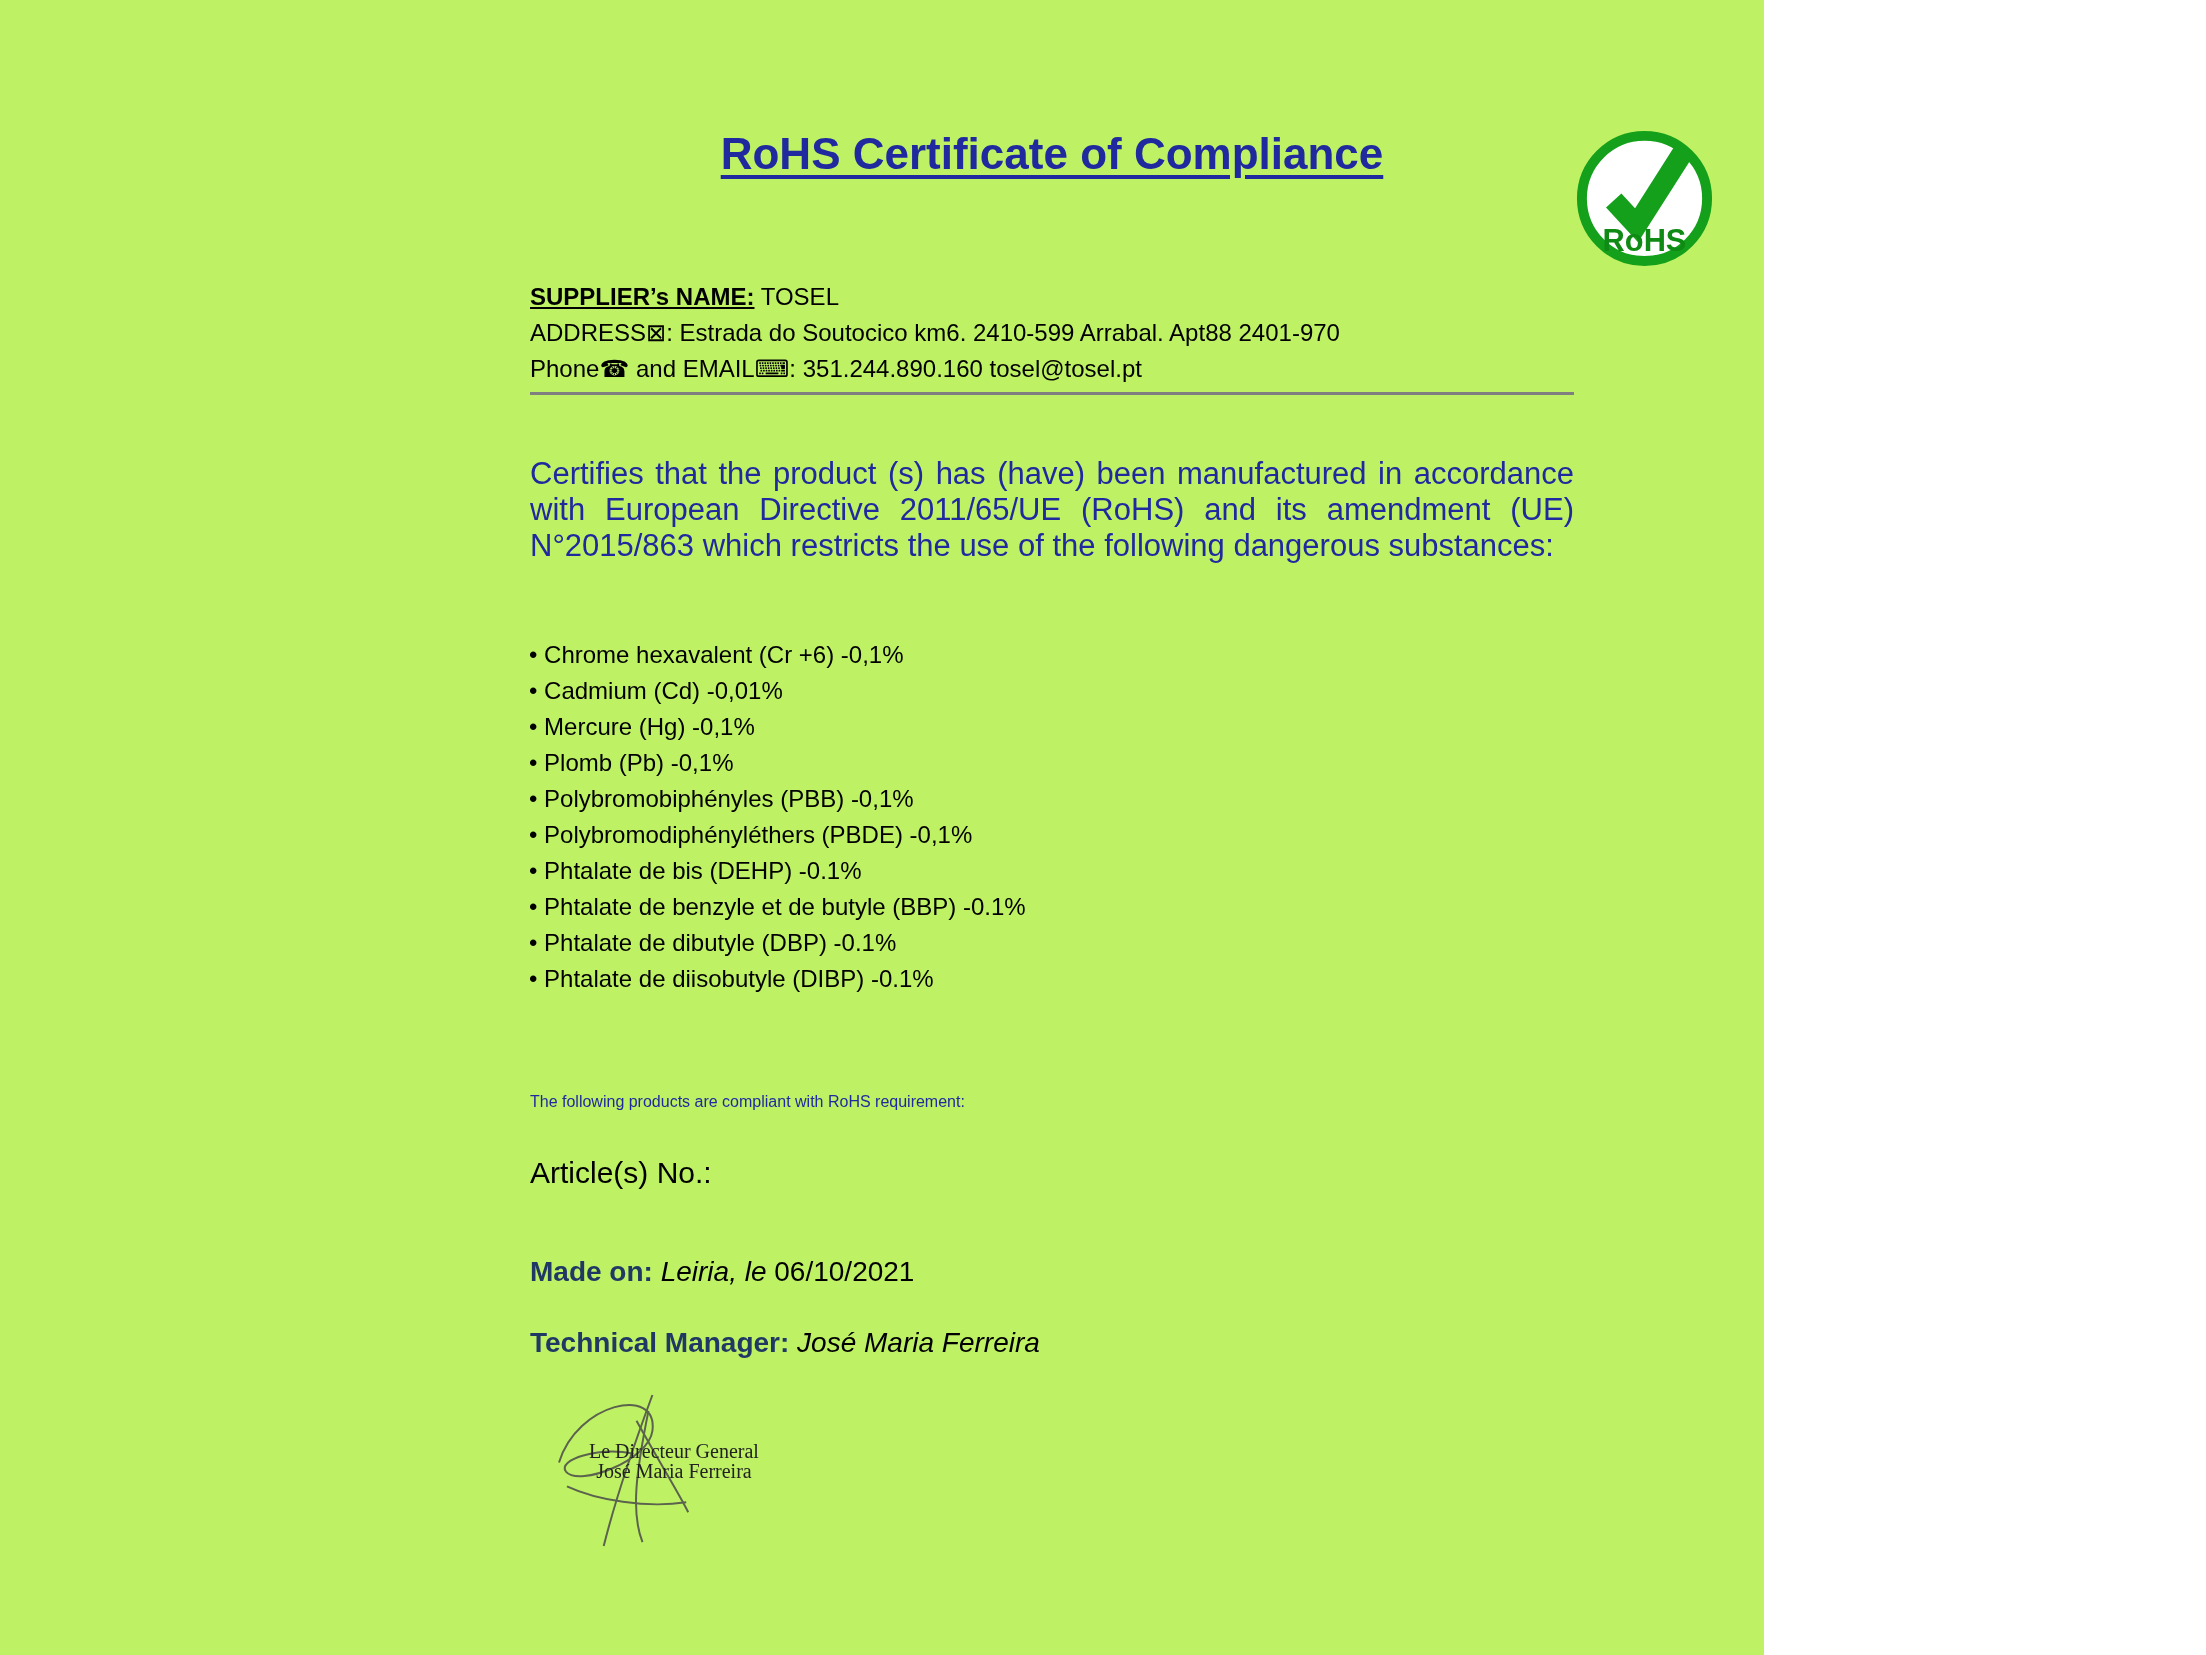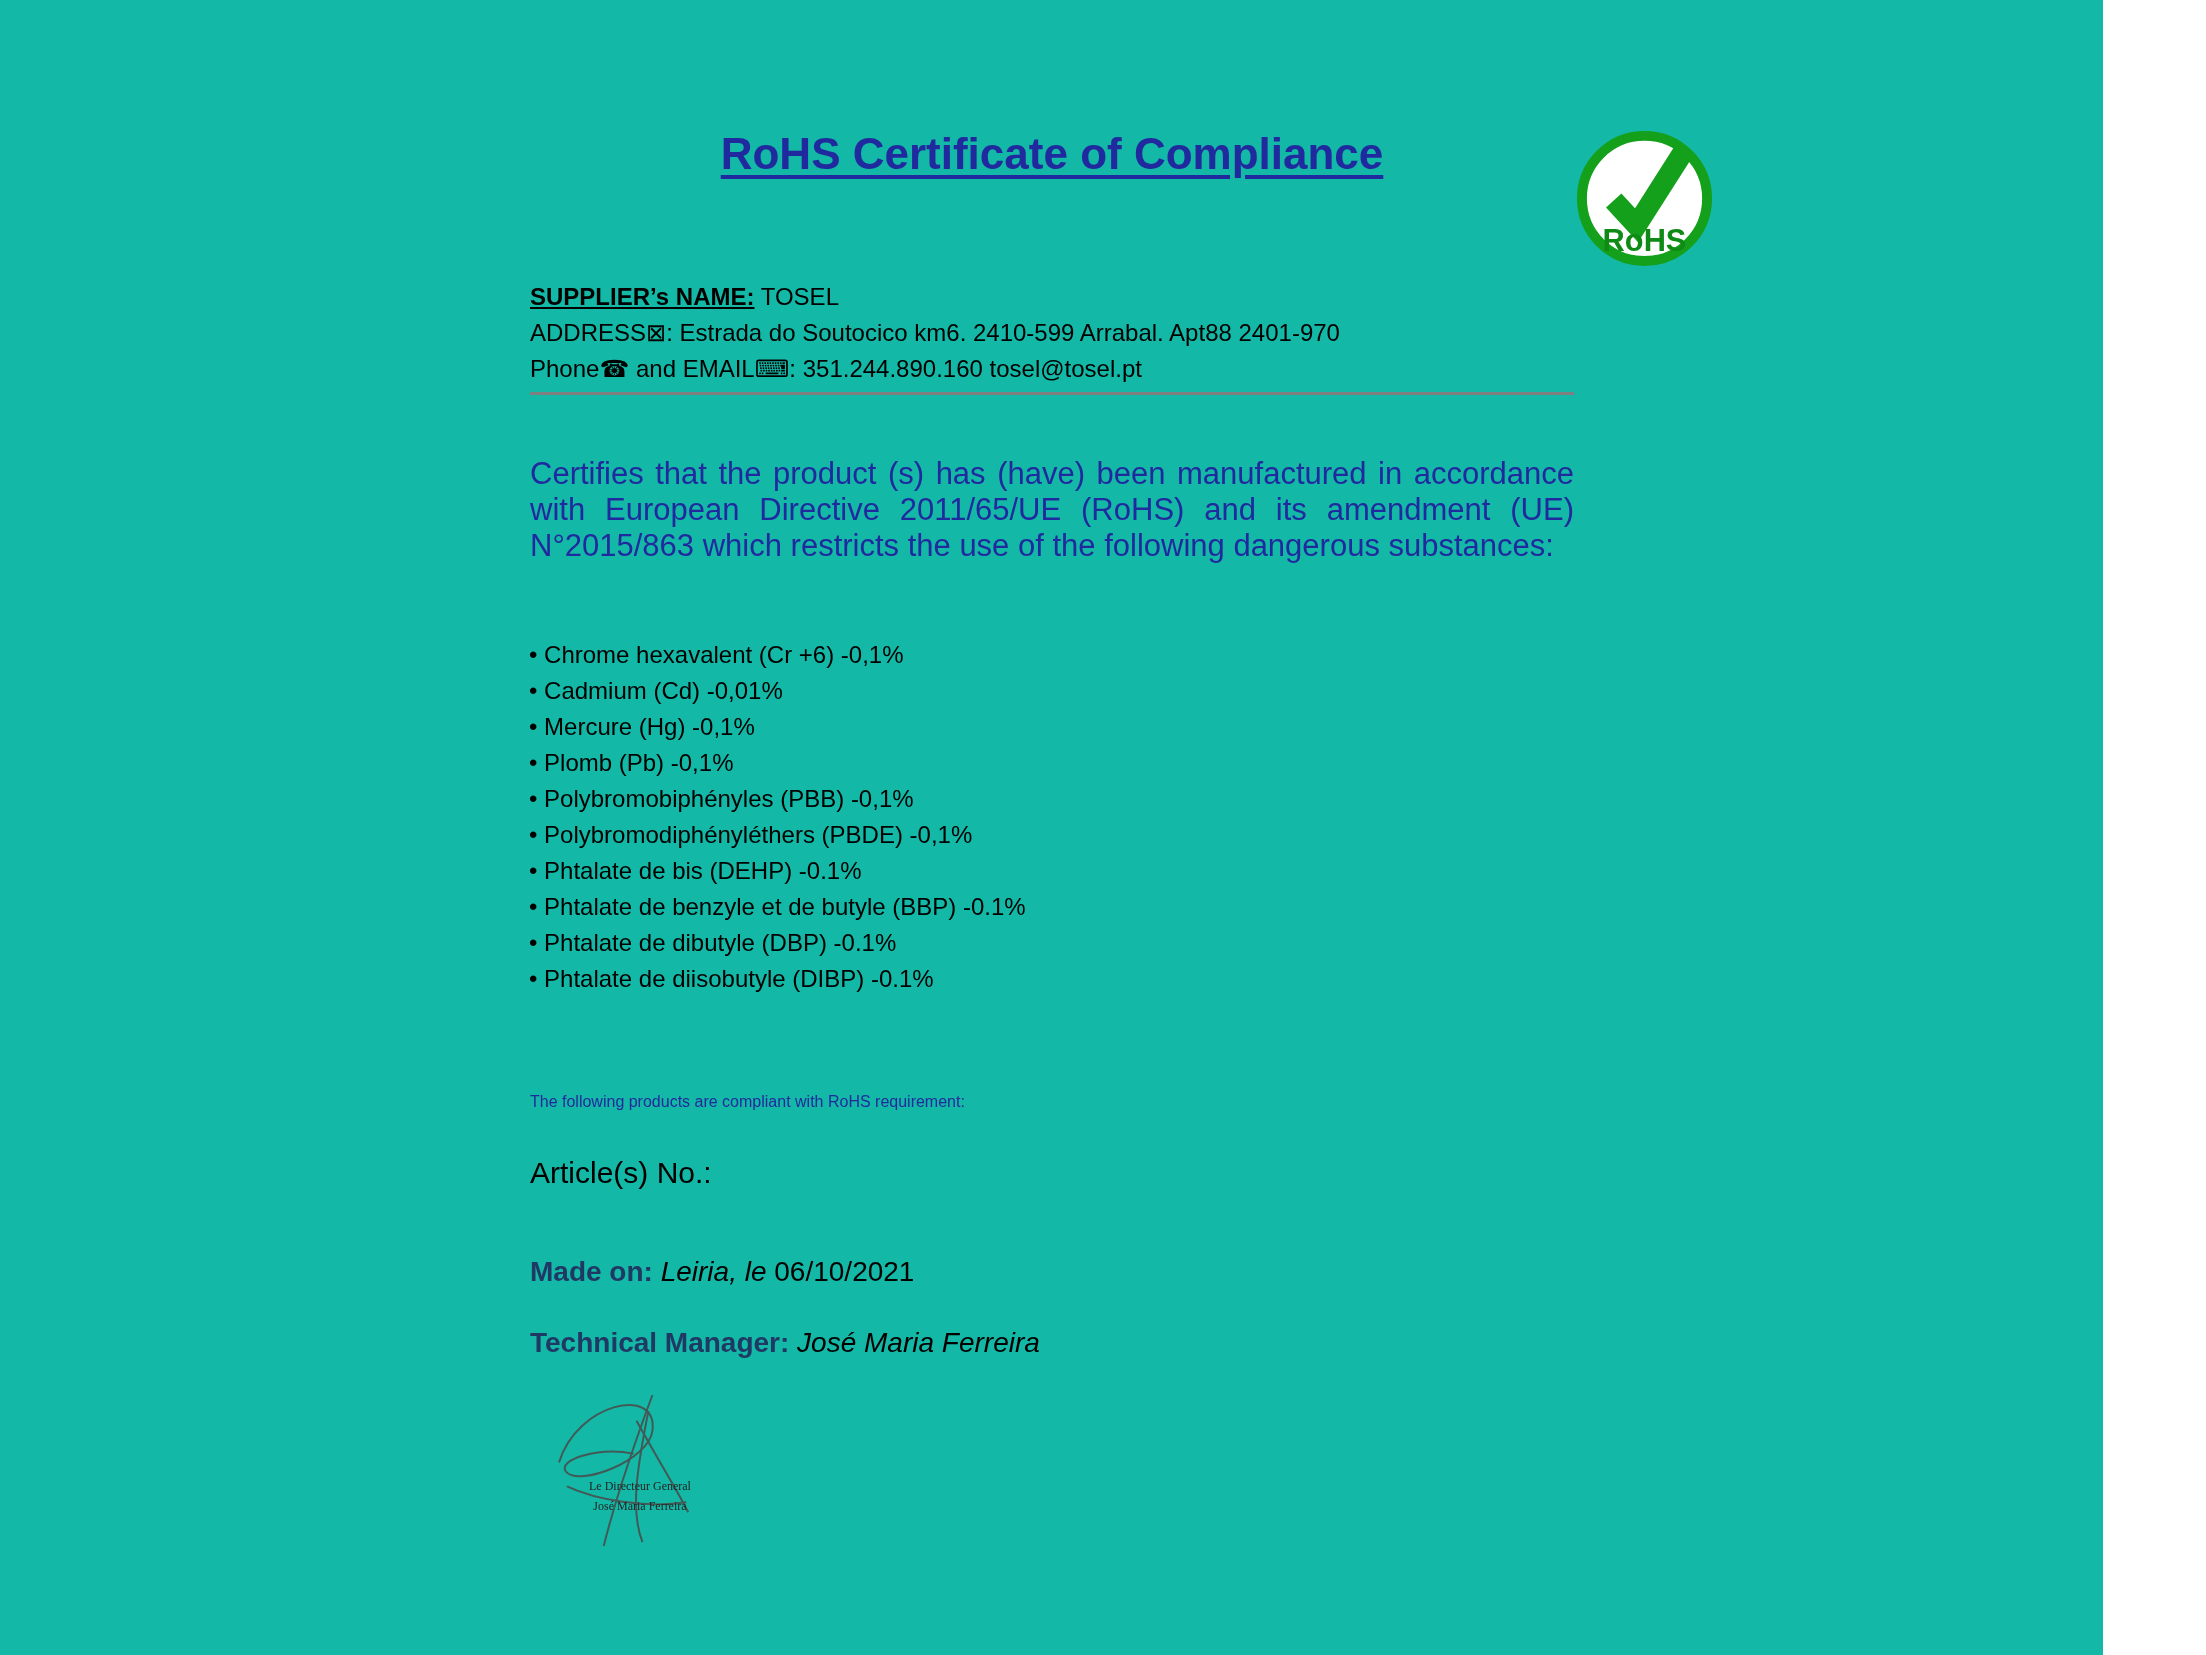--- a/index.html
+++ b/index.html
@@ -6,23 +6,23 @@
     --title_blue:#202a9e;
     --body_blue:#202a9e;
     --navy:#1f3864;
     --green:#14a01a;
     --ink:#1a1a1a;
   }
   *{margin:0;padding:0;box-sizing:border-box;}
   html,body{background:#ffffff;}
   .page{
     position:relative;
-    width:2103px;
+    width:1764px;
     height:1656px;
-    background:#14b8a6;
+    background:#bef264;
     font-family:"Liberation Sans","DejaVu Sans",sans-serif;
     color:var(--ink);
     overflow:hidden;
     padding-left:8px;
   }
   .abs{position:absolute;}
   .doc-title{
     left:530px; top:129px; width:1044px;
     text-align:center;
     font-size:44px; font-weight:bold;
@@ -61,23 +61,23 @@
   }
   .made-on,.tech-mgr{
     left:530px; width:1044px; font-size:28px; color:#000;
   }
   .made-on{top:1256px;}
   .tech-mgr{top:1327px;}
   .bold-navy{font-weight:bold;color:var(--navy);}
   .ital{font-style:italic;}
   .sig-svg{ left:537px; top:1391px; width:204px; height:164px; }
   .sig-text{
-    left:589px; top:1476px;
+    left:589px; top:1441px;
     font-family:"Liberation Serif","DejaVu Serif",serif;
-    font-size:12px; line-height:20px; color:#222;
+    font-size:20px; line-height:20px; color:#222;
     text-align:center;
   }
   .logo-rohs-text{
     font-family:"Liberation Sans","DejaVu Sans",sans-serif;
     font-weight:bold;
   }
 </style>
 </head>
 <body>
 

